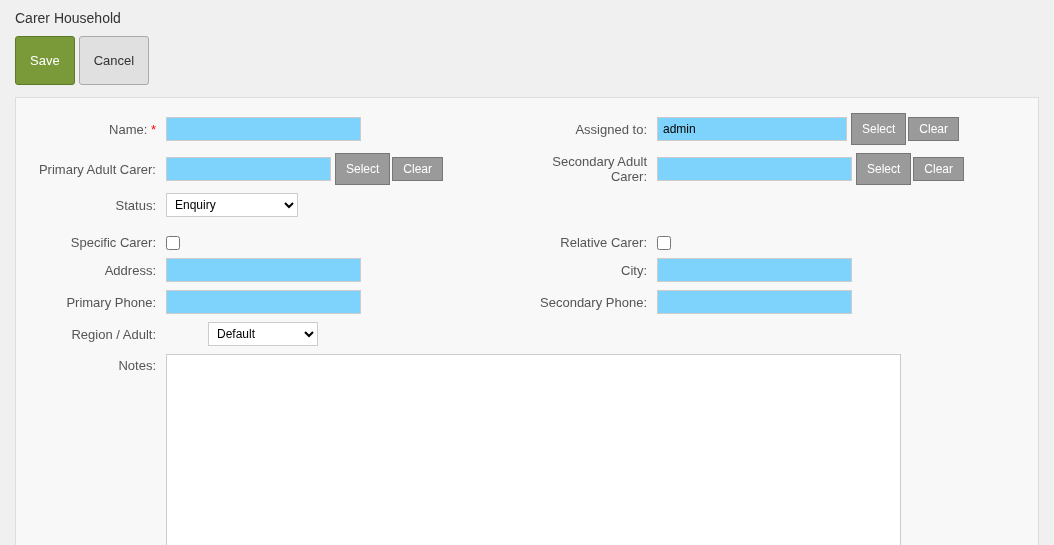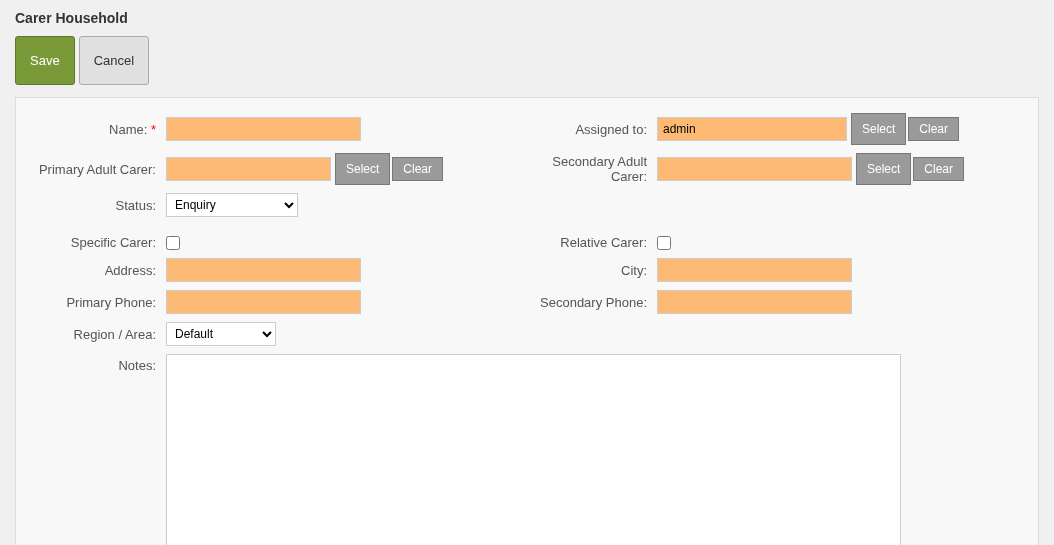--- a/index.html
+++ b/index.html
@@ -8,21 +8,21 @@
       font-size: 13px;
       background-color: #f0f0f0;
       color: #333;
     }
     .page-container {
       background: #f0f0f0;
       padding: 10px 15px;
       min-height: 545px;
     }
     .page-title {
-      font-weight: bold;
+      font-weight: normal;
       font-size: 14px;
       margin-bottom: 10px;
       color: #333;
     }
     .toolbar {
       margin-bottom: 12px;
       display: flex;
       gap: 4px;
     }
     .btn-save {
@@ -72,21 +72,21 @@
       flex-shrink: 0;
     }
     .required-star {
       color: red;
     }
     .text-input {
       border: 1px solid #ccc;
       padding: 3px 5px;
       font-size: 12px;
       height: 24px;
-      background: #fdba74;
+      background: #7dd3fc;
     }
     .text-input-name {
       width: 195px;
     }
     .text-input-primary {
       width: 165px;
     }
     .text-input-assigned {
       width: 190px;
     }
@@ -124,20 +124,21 @@
       padding: 2px 4px;
       width: 132px;
     }
     .region-select {
       height: 24px;
       font-size: 12px;
       border: 1px solid #ccc;
       background: white;
       padding: 2px 4px;
       width: 110px;
+      margin-left: 42px;
     }
     .checkbox-input {
       width: 14px;
       height: 14px;
       cursor: pointer;
     }
     .notes-textarea {
       width: 100%;
       height: 200px;
       border: 1px solid #ccc;
@@ -257,21 +258,21 @@
         <input type="text" class="text-input text-input-standard" value="" style="">
       </div>
       <div class="form-col-right">
         <div class="field-label">Secondary Phone:</div>
         <input type="text" class="text-input text-input-standard" value="" style="">
       </div>
     </div>
 
     <div class="form-row">
       <div class="form-col-left">
-        <div class="field-label">Region / Area:</div>
+        <div class="field-label">Region / Adult:</div>
         <select class="region-select">
           <option>Default</option>
         </select>
       </div>
       <div class="form-col-right"></div>
     </div>
 
     <div class="notes-row">
       <div class="notes-label">Notes:</div>
       <div class="notes-content">

